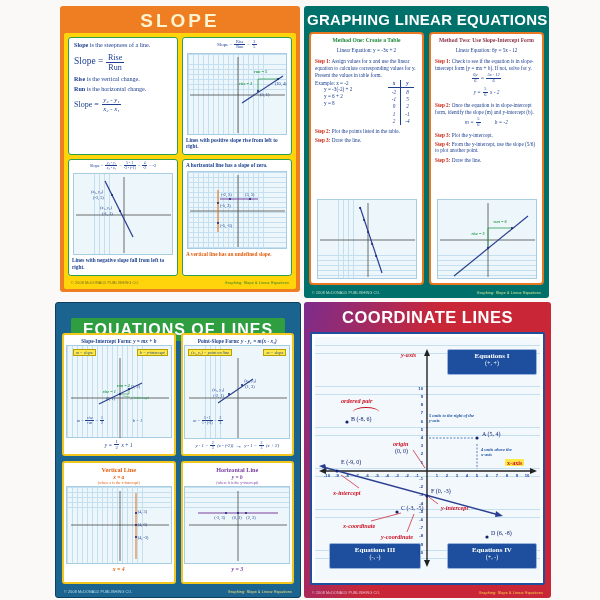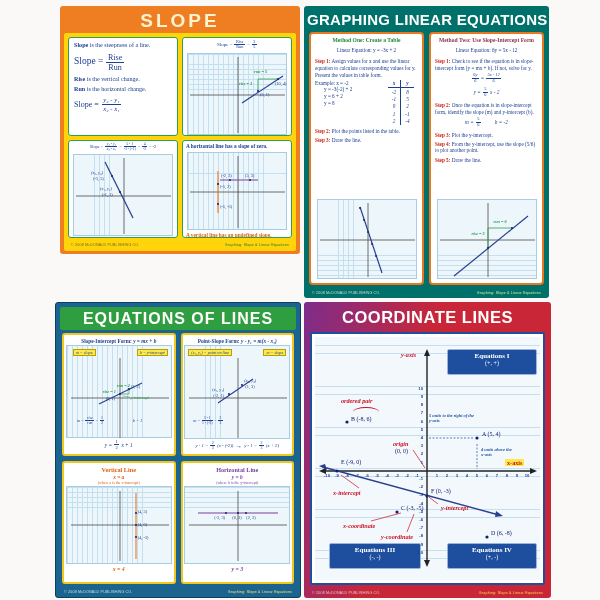--- a/index.html
+++ b/index.html
@@ -14,21 +14,21 @@
   .graph svg {position:absolute;left:0;top:0}
   .gl {position:absolute;font-size:4.3px;line-height:1;color:#1c3f8f;white-space:nowrap}
   .glg {color:#2e9e4f;font-weight:bold;font-style:italic}
   .frac {display:inline-block;text-align:center;vertical-align:middle;line-height:1.12;font-size:.85em}
   .frac span {display:block}
   .frac .n {border-bottom:.6px solid currentColor;padding:0 1.5px}
   .fx {display:flex;align-items:center;justify-content:center;gap:2px}
   .pfoot {position:absolute;display:flex;justify-content:space-between;font-size:3.6px;font-family:"Liberation Sans",sans-serif;letter-spacing:.2px}
 
   
-  #p1 {left:60px;top:6px;width:240px;height:248px;background:#ef7d22;padding:2px}
+  #p1 {left:60px;top:6px;width:240px;height:286px;background:#ef7d22;padding:2px}
   #p1 .ptitle {margin-top:2px;height:22px;line-height:22px;font-size:19px;letter-spacing:3px;color:#fdf3cf}
   #p1 .inner {position:absolute;left:4px;right:4px;top:27px;bottom:3px;background:#ffd40a;border-radius:2px;padding:4px 4px 13px}
   #p1 .grid2 {width:100%;height:100%;display:grid;grid-template-columns:1fr 1fr;grid-template-rows:1fr 1fr;gap:4px}
   #p1 .box {border:1.6px solid #2e9e4f}
   #p1 .pfoot {left:7px;right:7px;bottom:2px;height:9px;align-items:center}
   #p1 .pfoot .fl {color:#6b6b2a} #p1 .pfoot .fr {color:#1f7a2f}
   .defbox {padding:4px 5px;font-size:6.1px;color:#1c3f8f;line-height:1.25}
   .defbox p {margin-bottom:2.5px}
   .bigf {font-size:9.5px;margin:3px 0 4px;display:flex;align-items:center;gap:3px;justify-content:flex-start}
   .bigf2 {font-size:8px;font-style:italic;margin-top:3px}
@@ -57,21 +57,21 @@
   .tc {width:13px;padding:.4px 0}
   .trow .tc:first-child {border-right:.6px solid #1c3f8f}
   .trow.th .tc {border-bottom:.6px solid #1c3f8f;font-weight:bold}
   .workline {display:flex;justify-content:center;align-items:center;gap:2px;margin:1.5px 0}
   .g2 {width:100px;height:80px;margin-top:auto;align-self:center;margin-bottom:1px}
   #p2 .pfoot {left:8px;right:8px;bottom:3px}
   #p2 .pfoot .fl {color:#bfe0cf} #p2 .pfoot .fr {color:#d8ef9a}
 
   
   #p3 {left:55px;top:302px;width:246px;height:296px;background:#1a648f;padding:3px;border:1px solid #0d3f5e}
-  #p3 .ptitle {background:#2f9e41;margin:1px;height:23px;line-height:23px;font-size:16px;letter-spacing:1px;border-radius:2px}
+  #p3 .ptitle {background:#2f9e41;margin:12px;height:23px;line-height:23px;font-size:16px;letter-spacing:1px;border-radius:2px}
   #p3 .grid2 {position:absolute;left:6px;right:6px;top:30px;bottom:13px;display:grid;grid-template-columns:1fr 1fr;grid-template-rows:1fr 1fr;gap:5px}
   .ybox {background:#fff;border:2px solid #f2c71d;border-radius:3px;padding:2px;display:flex;flex-direction:column;overflow:hidden}
   .fhead {text-align:center;font-weight:bold;font-size:5.3px;color:#1c3f8f;padding:1px 0}
   .fhead .it {font-style:italic}
   .g3 {width:106px;height:96px;align-self:center}
   .g3s {width:106px;height:78px;align-self:center}
   .tag {position:absolute;background:#ffe94a;border:.5px solid #b8a000;font-size:4.2px;font-style:italic;color:#1c3f8f;padding:.5px 2px;line-height:1;white-space:nowrap}
   .work {position:absolute;display:flex;align-items:center;gap:1.5px;font-size:4.4px;color:#1c3f8f}
   .ycap {text-align:center;font-size:5.4px;color:#1c3f8f;margin:1.5px 0;display:flex;justify-content:center;align-items:center;gap:2px}
   .vhead {text-align:center;line-height:1.25;padding:1px 0}

